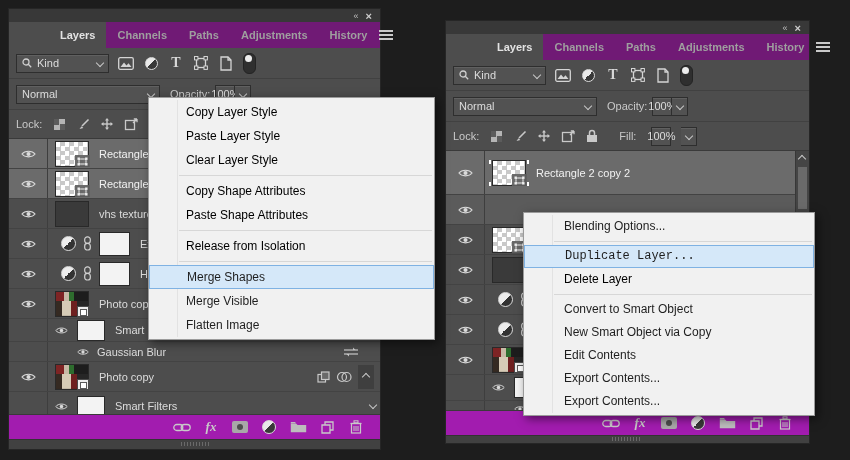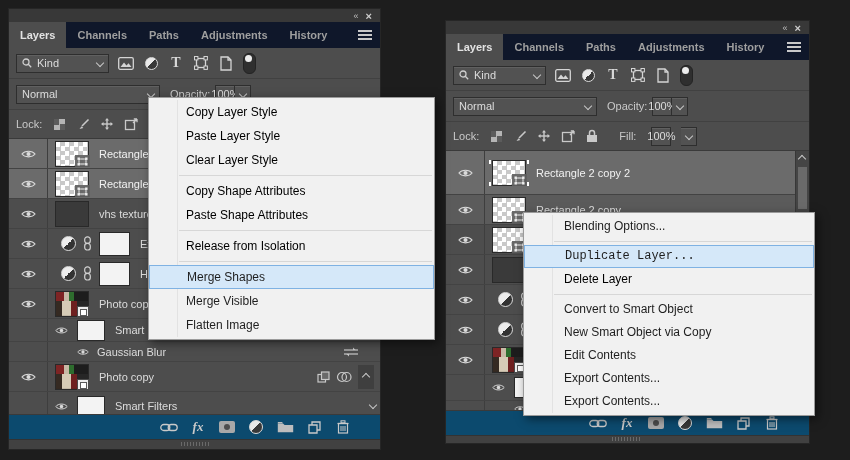--- a/index.html
+++ b/index.html
@@ -10,21 +10,21 @@
   .panel{position:absolute;background:#4d4d4d;border:1px solid #262626;
          box-sizing:border-box;display:flex;flex-direction:column;}
   #left-panel{left:8px;top:8px;width:373px;height:442px;}
   #right-panel{left:445px;top:20px;width:365px;height:424px;}
 
   .strip{height:13px;background:#383838;display:flex;align-items:center;
          justify-content:flex-end;gap:9px;padding-right:8px;flex:none;}
   .collapse-ic{color:#bdbdbd;font-size:9px;letter-spacing:-2px;line-height:10px;}
   .close-ic{color:#cfcfcf;font-size:11px;font-weight:bold;line-height:10px;}
 
-  .tabs{height:26px;background:#0f172a;display:flex;align-items:center;flex:none;}
+  .tabs{height:26px;background:#701a75;display:flex;align-items:center;flex:none;margin-left:40px;}
   .tab{font-size:11px;font-weight:bold;color:#9f9f9f;padding:0 11px;line-height:26px;
        white-space:nowrap;}
   .tab.active{background:#4d4d4d;color:#e3e3e3;}
   .hamburger{margin-left:auto;width:30px;display:flex;flex-direction:column;gap:2px;
              justify-content:center;align-items:center;}
   .hamburger i{display:block;width:14px;height:2px;background:#c9c9c9;}
 
   .filter{height:30px;display:flex;align-items:center;gap:9px;padding:0 7px;flex:none;
           border-bottom:1px solid #414141;}
   .pbox{display:flex;align-items:center;background:#525252;border:1px solid #2e2e2e;
@@ -101,21 +101,21 @@
   .badges{margin-left:auto;display:flex;align-items:center;gap:6px;padding-right:6px;}
   .upblock{width:16px;height:24px;background:#3f3f3f;display:flex;align-items:center;justify-content:center;}
   .scroll-dn{position:absolute;right:4px;bottom:6px;}
   .vscroll{position:absolute;right:0;top:0;bottom:0;width:13px;background:#454545;
            border-left:1px solid #383838;}
   .vscroll .chev{position:absolute;left:3px;top:5px;}
   .vscroll .vthumb{position:absolute;left:2px;right:2px;top:16px;height:42px;background:#6a6a6a;}
 
   
   .bar{height:24px;flex:none;display:flex;align-items:center;justify-content:flex-end;
-       gap:11px;padding-right:28px;background:#0c4a6e;}
+       gap:11px;padding-right:15px;background:#a21caf;}
   .bicon{display:flex;align-items:center;justify-content:center;width:18px;height:18px;flex:none;}
   .fx{font-family:"Liberation Serif",serif;font-style:italic;font-size:13px;color:#c9c9c9;font-weight:bold;}
   .maskic{width:16px;height:12px;background:#a8a8a8;border-radius:2px;position:relative;}
   .maskic i{position:absolute;left:5px;top:3px;width:6px;height:6px;border-radius:50%;background:#4d4d4d;}
   .hstrip{height:9px;flex:none;background:#414141;border-top:1px solid #333;position:relative;}
   .hthumb{position:absolute;top:2px;height:4px;width:30px;
           background:repeating-linear-gradient(90deg,#6a6a6a 0 1px,#414141 1px 3px);}
 
   
   .menu{position:absolute;background:#f1f1f1;border:1px solid #9b9b9b;z-index:30;
@@ -606,34 +606,20 @@
         </div>
     </div>
 
     <div class="row semi" style="height:30px">
       <div class="cell-eye">
         <svg width="15" height="10" viewBox="0 0 16 10">
             <path d="M1 5 C4 1 12 1 15 5 C12 9 4 9 1 5 Z" fill="none" stroke="#dadada" stroke-width="1.2"></path>
             <circle cx="8" cy="5" r="2.2" fill="#dadada"></circle>
           </svg>
       </div>
-      <div class="rowc">
-          <span class="thumb checker">
-            <span class="shape-badge">
-              <svg width="11" height="9" viewBox="0 0 11 9">
-                <rect x="2" y="2" width="7" height="5" rx="1.5" fill="none" stroke="#f0f0f0"></rect>
-                <rect x="0.5" y="0.5" width="2.4" height="2.4" fill="#f0f0f0"></rect>
-                <rect x="8.1" y="0.5" width="2.4" height="2.4" fill="#f0f0f0"></rect>
-                <rect x="0.5" y="6.1" width="2.4" height="2.4" fill="#f0f0f0"></rect>
-                <rect x="8.1" y="6.1" width="2.4" height="2.4" fill="#f0f0f0"></rect>
-              </svg>
-            </span>
-          </span>
-        <span class="lname">Rectangle 2 copy</span>
-        </div>
     </div>
 
     <div class="row" style="height:30px">
       <div class="cell-eye">
         <svg width="15" height="10" viewBox="0 0 16 10">
             <path d="M1 5 C4 1 12 1 15 5 C12 9 4 9 1 5 Z" fill="none" stroke="#dadada" stroke-width="1.2"></path>
             <circle cx="8" cy="5" r="2.2" fill="#dadada"></circle>
           </svg>
       </div>
       <div class="rowc">

